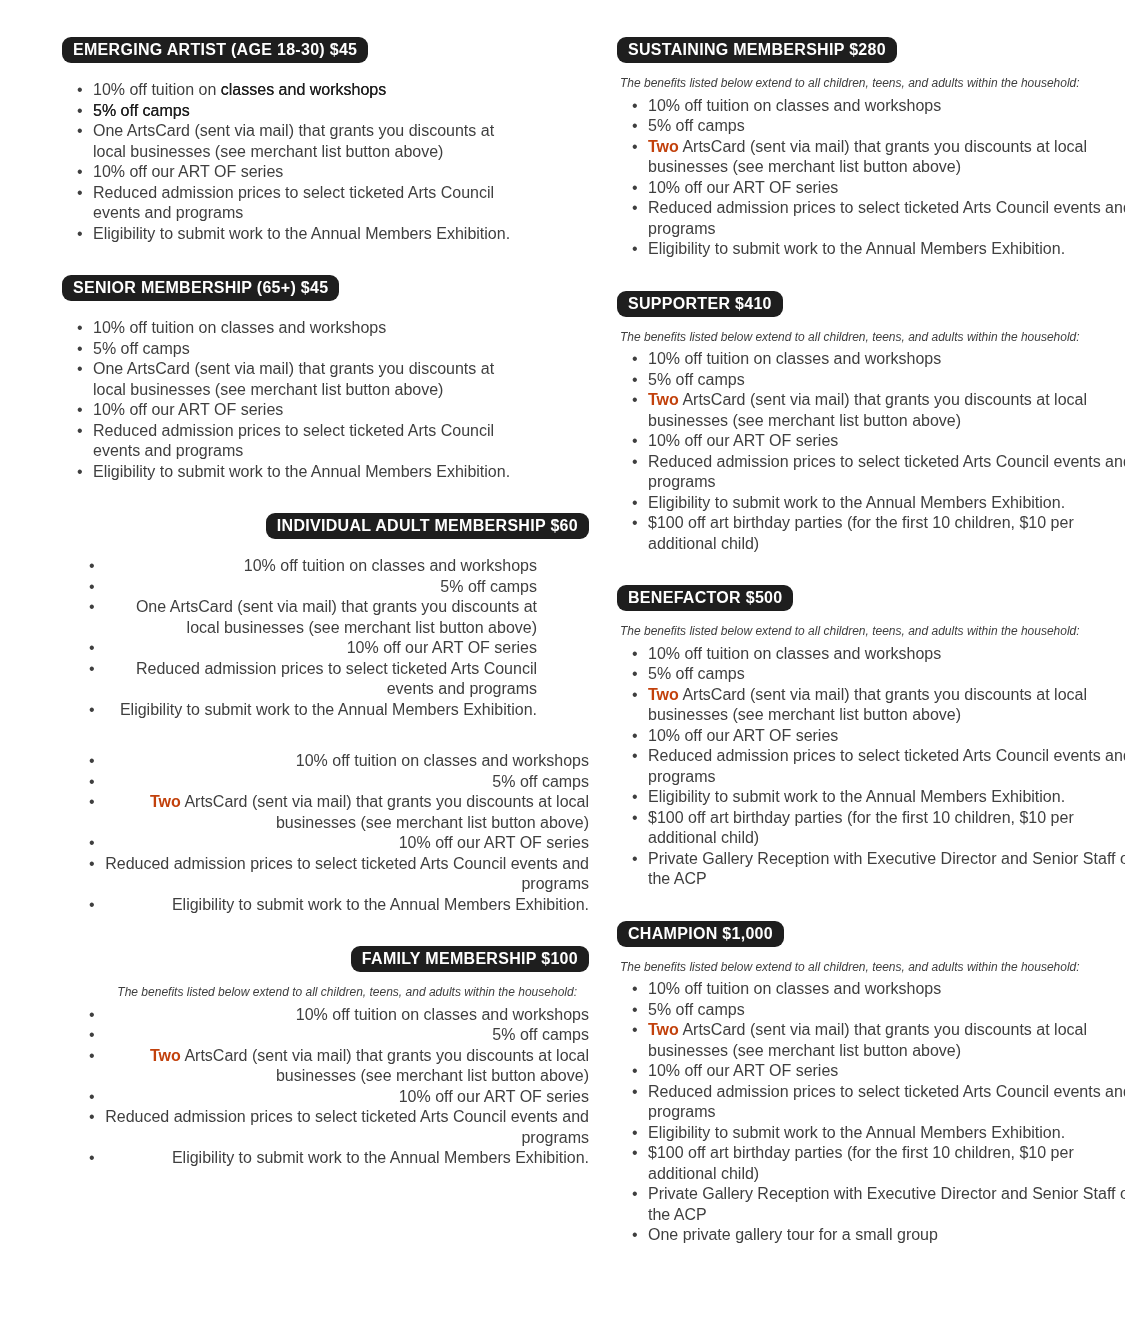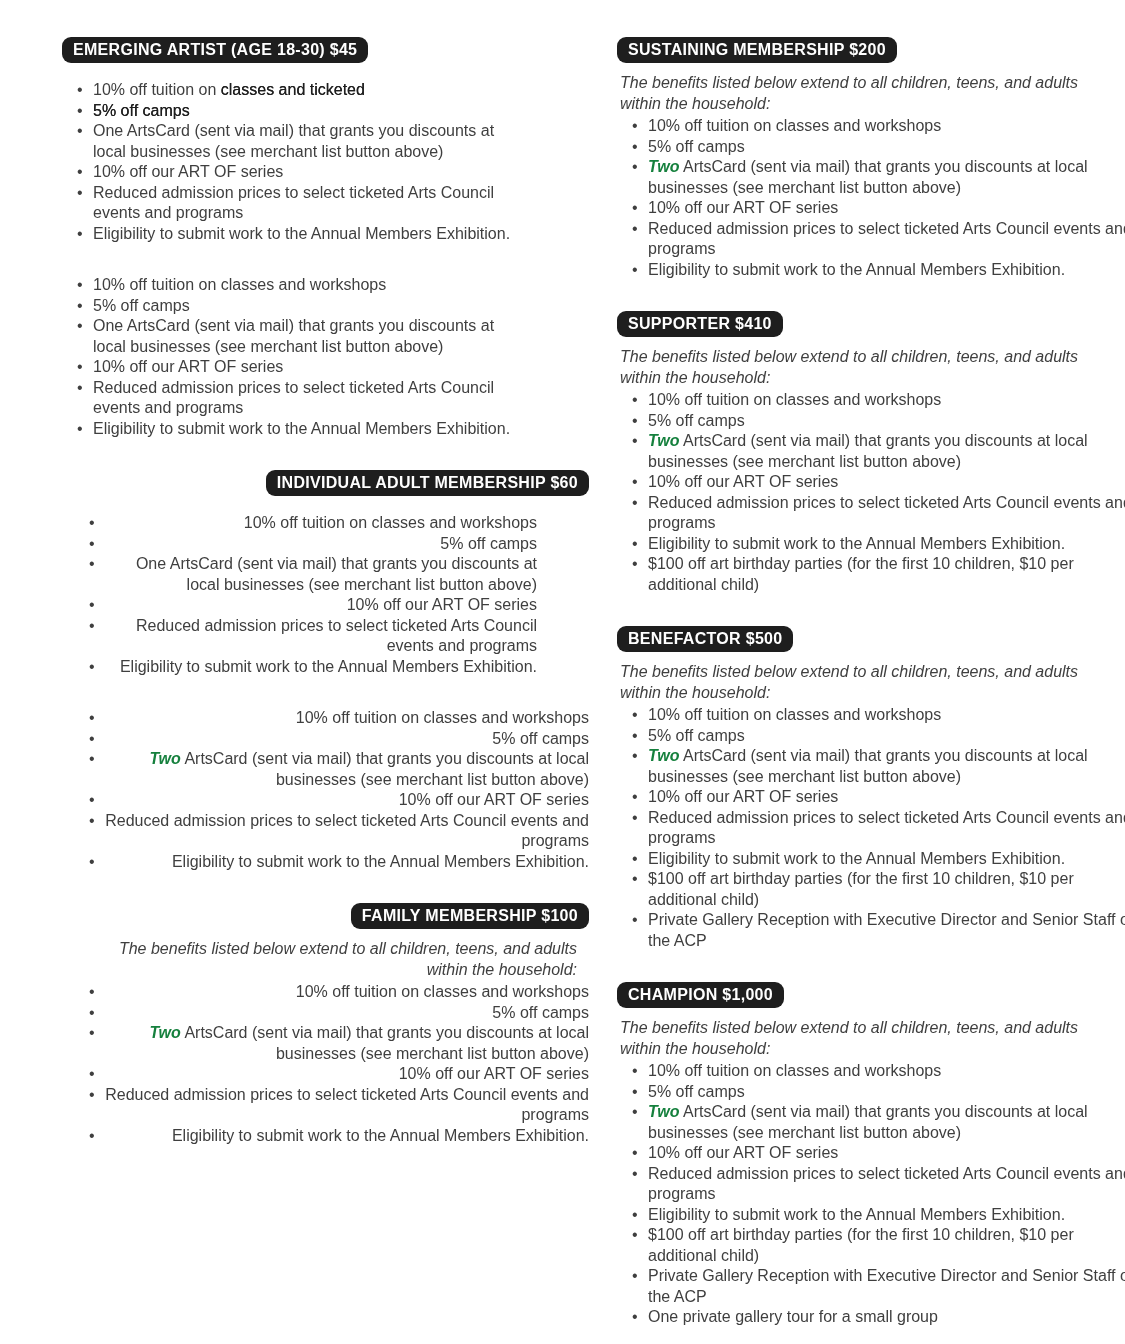--- a/index.html
+++ b/index.html
@@ -38,21 +38,21 @@
     padding: 4px 11px 5px 11px;
     font-size: 16px;
     font-weight: 700;
     letter-spacing: 0.3px;
     line-height: 17px;
     white-space: nowrap;
   }
 
   .note {
     font-style: italic;
-    font-size: 16px;
+    font-size: 12px;
     line-height: 20.5px;
     margin: 10px 0 1px 3px;
     max-width: 500px;
   }
 
   .benefits {
     list-style: none;
     margin: 17px 0 0 0;
     padding: 0 0 0 31px;
     font-size: 16px;
@@ -65,44 +65,47 @@
     max-width: 492px;
   }
   .tier.narrow .benefit { max-width: 432px; }
   .benefit::before {
     content: "\2022";
     position: absolute;
     left: -16px;
     top: 0;
   }
 
-  .b  { font-weight: 700; color: #15803d; font-style: italic; }
+  .b  { font-weight: 700; color: #c2410c; }
   .sb { color: #1f1f1f; text-shadow: 0 0 0.5px #1f1f1f; }
 </style>
 </head>
 <body style="background: rgb(255, 255, 255);">
 
 <div class="page">
   <div class="col col-left">
   <section class="tier narrow">
     <div class="badge">
       <span>EMERGING ARTIST (AGE 18-30) $45</span>
     </div>
     
     <ul class="benefits">
-          <li class="benefit"><span>10% off tuition on </span><span class="sb">classes and ticketed</span></li>
+          <li class="benefit"><span>10% off tuition on </span><span class="sb">classes and workshops</span></li>
           <li class="benefit"><span class="sb">5% off camps</span></li>
           <li class="benefit"><span>One ArtsCard (sent via mail) that grants you discounts at local businesses (see merchant list button above)</span></li>
           <li class="benefit"><span>10% off our ART OF series</span></li>
           <li class="benefit"><span>Reduced admission prices to select ticketed Arts Council events and programs</span></li>
           <li class="benefit"><span>Eligibility to submit work to the Annual Members Exhibition.</span></li>
         </ul>
   </section>
 
   <section class="tier narrow">
+    <div class="badge">
+      <span>SENIOR MEMBERSHIP (65+) $45</span>
+    </div>
     
     <ul class="benefits">
           <li class="benefit"><span>10% off tuition on classes and workshops</span></li>
           <li class="benefit"><span>5% off camps</span></li>
           <li class="benefit"><span>One ArtsCard (sent via mail) that grants you discounts at local businesses (see merchant list button above)</span></li>
           <li class="benefit"><span>10% off our ART OF series</span></li>
           <li class="benefit"><span>Reduced admission prices to select ticketed Arts Council events and programs</span></li>
           <li class="benefit"><span>Eligibility to submit work to the Annual Members Exhibition.</span></li>
         </ul>
   </section>
@@ -145,21 +148,21 @@
           <li class="benefit"><span class="b">Two</span><span> ArtsCard (sent via mail) that grants you discounts at local businesses (see merchant list button above)</span></li>
           <li class="benefit"><span>10% off our ART OF series</span></li>
           <li class="benefit"><span>Reduced admission prices to select ticketed Arts Council events and programs</span></li>
           <li class="benefit"><span>Eligibility to submit work to the Annual Members Exhibition.</span></li>
         </ul>
   </section>
 </div>
   <div class="col col-right">
   <section class="tier has-note">
     <div class="badge">
-      <span>SUSTAINING MEMBERSHIP $200</span>
+      <span>SUSTAINING MEMBERSHIP $280</span>
     </div>
     <p class="note">The benefits listed below extend to all children, teens, and adults within the household:</p>
     <ul class="benefits">
           <li class="benefit"><span>10% off tuition on classes and workshops</span></li>
           <li class="benefit"><span>5% off camps</span></li>
           <li class="benefit"><span class="b">Two</span><span> ArtsCard (sent via mail) that grants you discounts at local businesses (see merchant list button above)</span></li>
           <li class="benefit"><span>10% off our ART OF series</span></li>
           <li class="benefit"><span>Reduced admission prices to select ticketed Arts Council events and programs</span></li>
           <li class="benefit"><span>Eligibility to submit work to the Annual Members Exhibition.</span></li>
         </ul>

